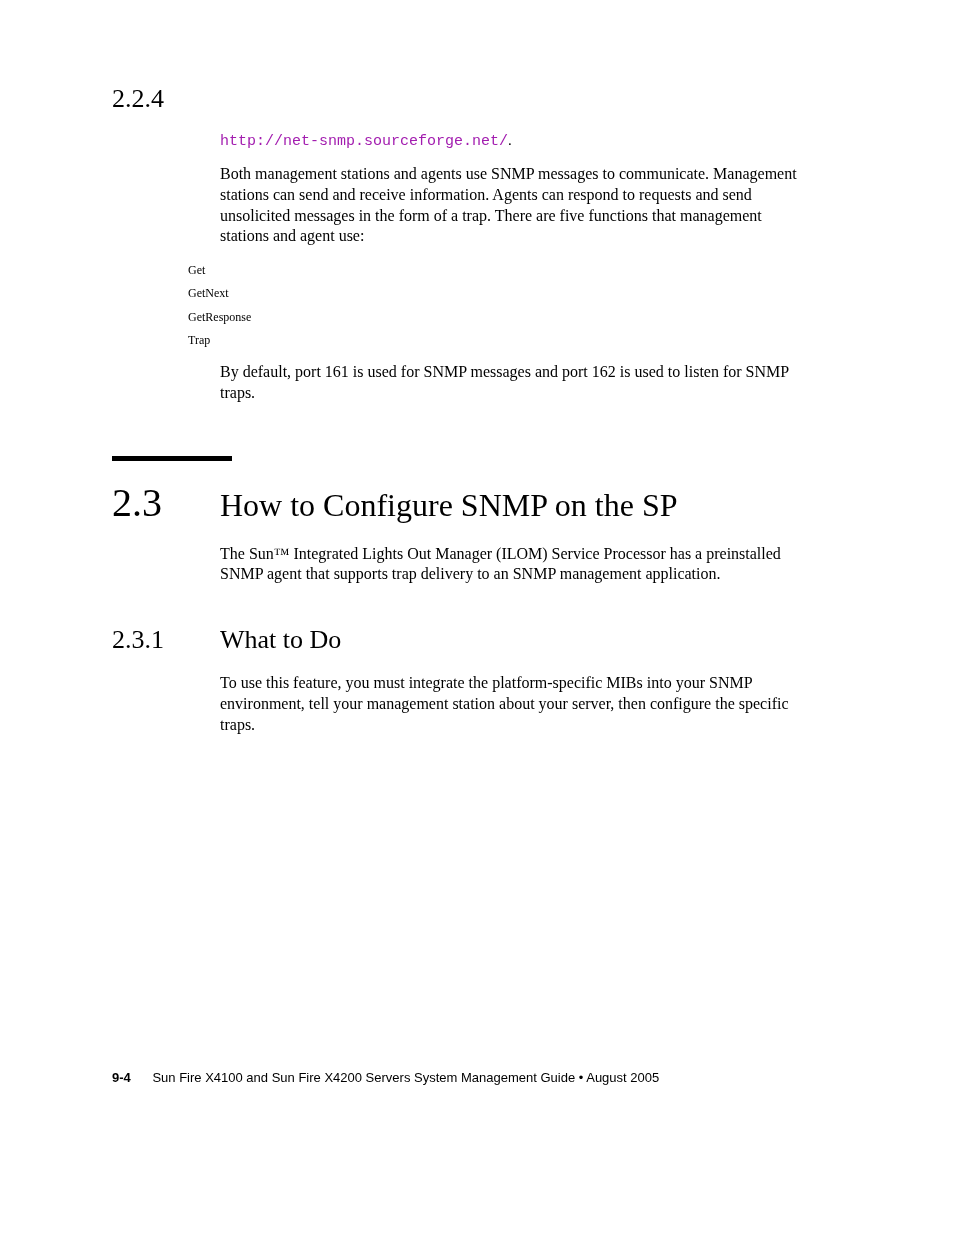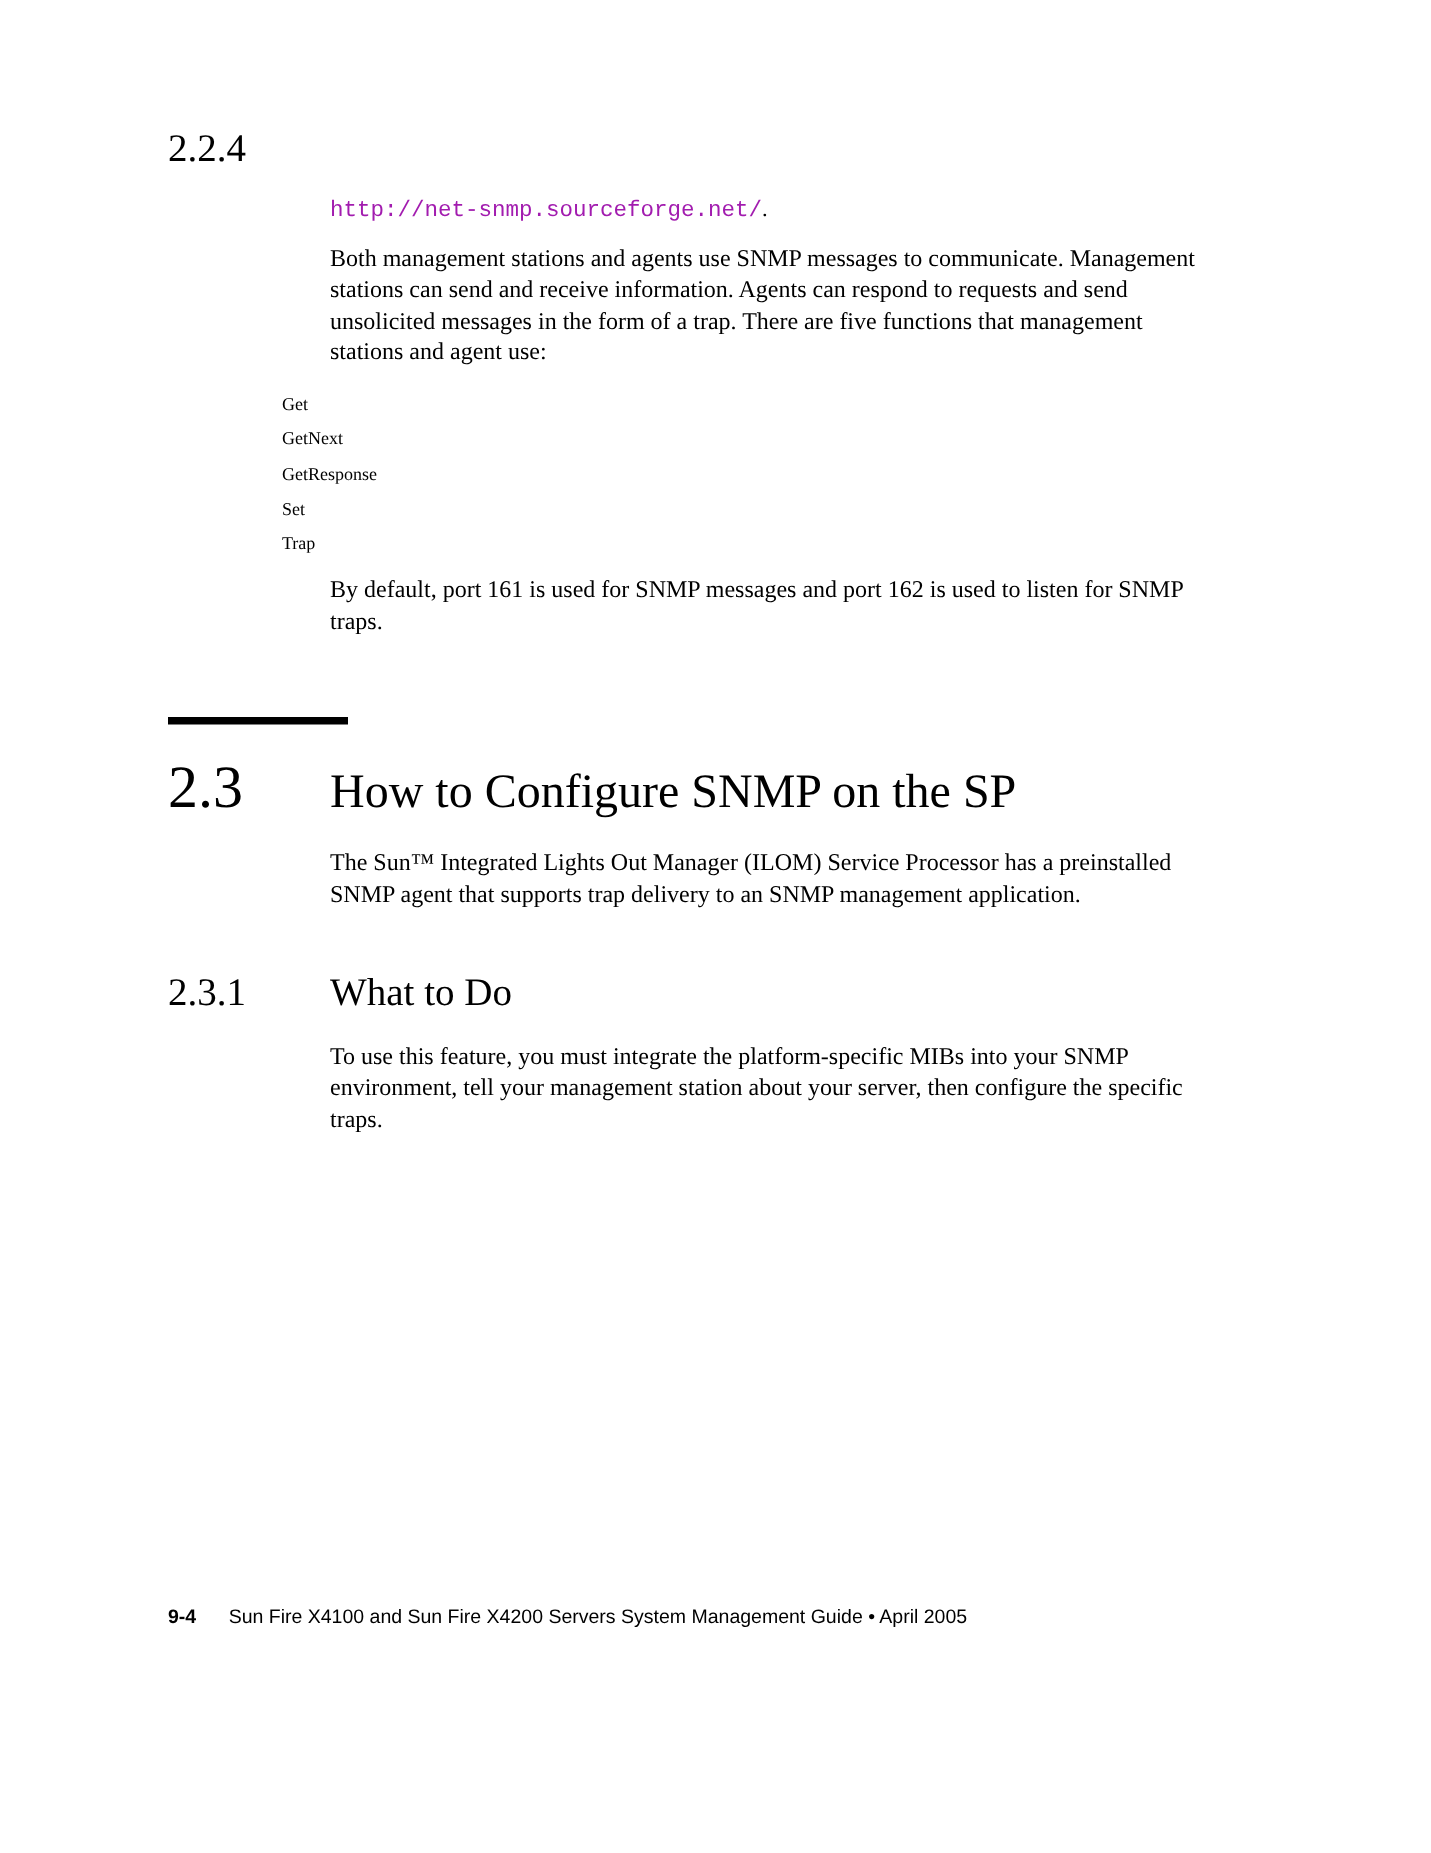--- a/index.html
+++ b/index.html
@@ -103,21 +103,20 @@
   <div class="link-text">
     <a style="color:#a21caf;text-decoration:none;">http://net-snmp.sourceforge.net/</a><span class="dot">.</span>
   </div>
 
   <div class="body-text">Both management stations and agents use SNMP messages to communicate. Management stations can send and receive information. Agents can respond to requests and send unsolicited messages in the form of a trap. There are five functions that management stations and agent use:</div>
 
   <div class="list-area">
     <div class="list-item">Get</div>
     <div class="list-item">GetNext</div>
     <div class="list-item">GetResponse</div>
-    <div class="list-item">Set</div>
     <div class="list-item">Trap</div>
   </div>
 
   <div class="body-text">By default, port 161 is used for SNMP messages and port 162 is used to listen for SNMP traps.</div>
 
   <div class="major-section">
     <hr class="top-rule" style="margin-left:0;">
     <div class="section-header">
       <div class="section-number-large">2.3</div>
       <div class="section-title-large">How to Configure SNMP on the SP</div>
@@ -130,14 +129,14 @@
       <div class="section-number">2.3.1</div>
       <div class="section-title">What to Do</div>
     </div>
     <div class="body-text">To use this feature, you must integrate the platform-specific MIBs into your SNMP environment, tell your management station about your server, then configure the specific traps.</div>
   </div>
 
 </div>
 
 <div class="footer">
   <span class="pagenum">9-4</span>
-  <span>Sun Fire X4100 and Sun Fire X4200 Servers System Management Guide • April 2005</span>
+  <span>Sun Fire X4100 and Sun Fire X4200 Servers System Management Guide • August 2005</span>
 </div>
 
 </body></html>

